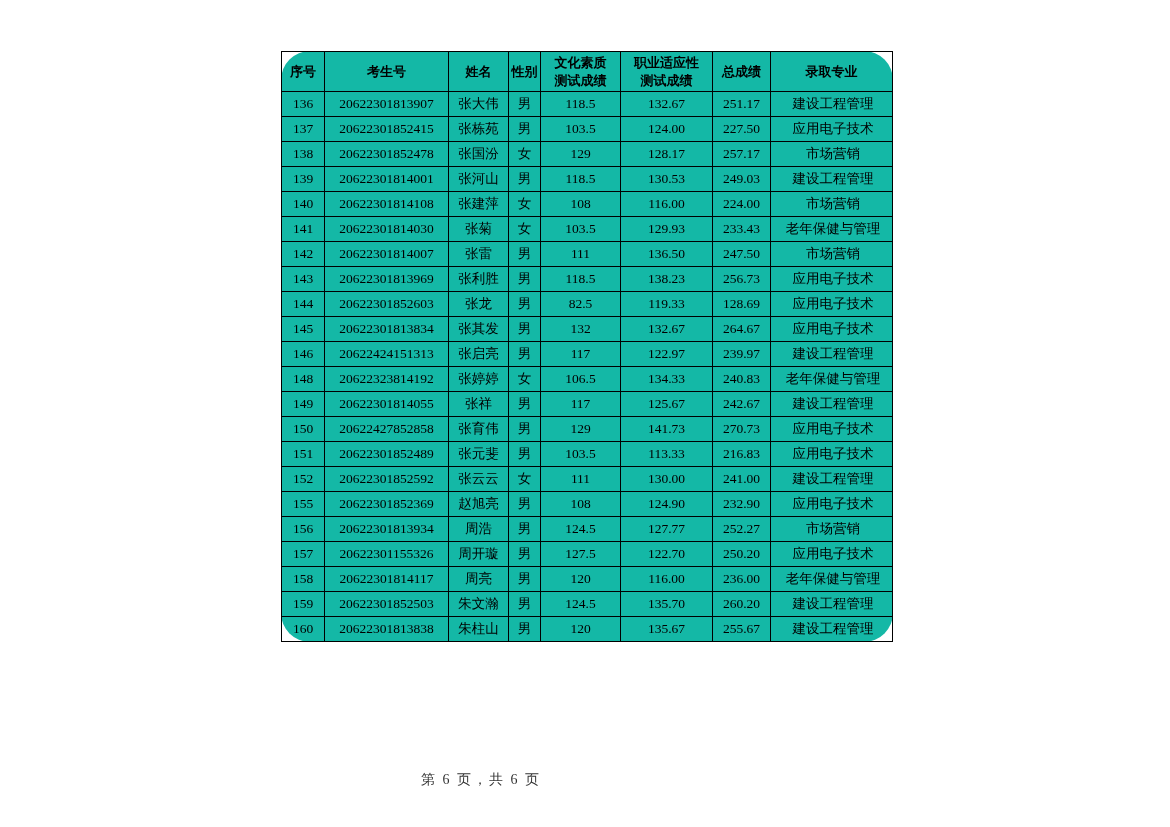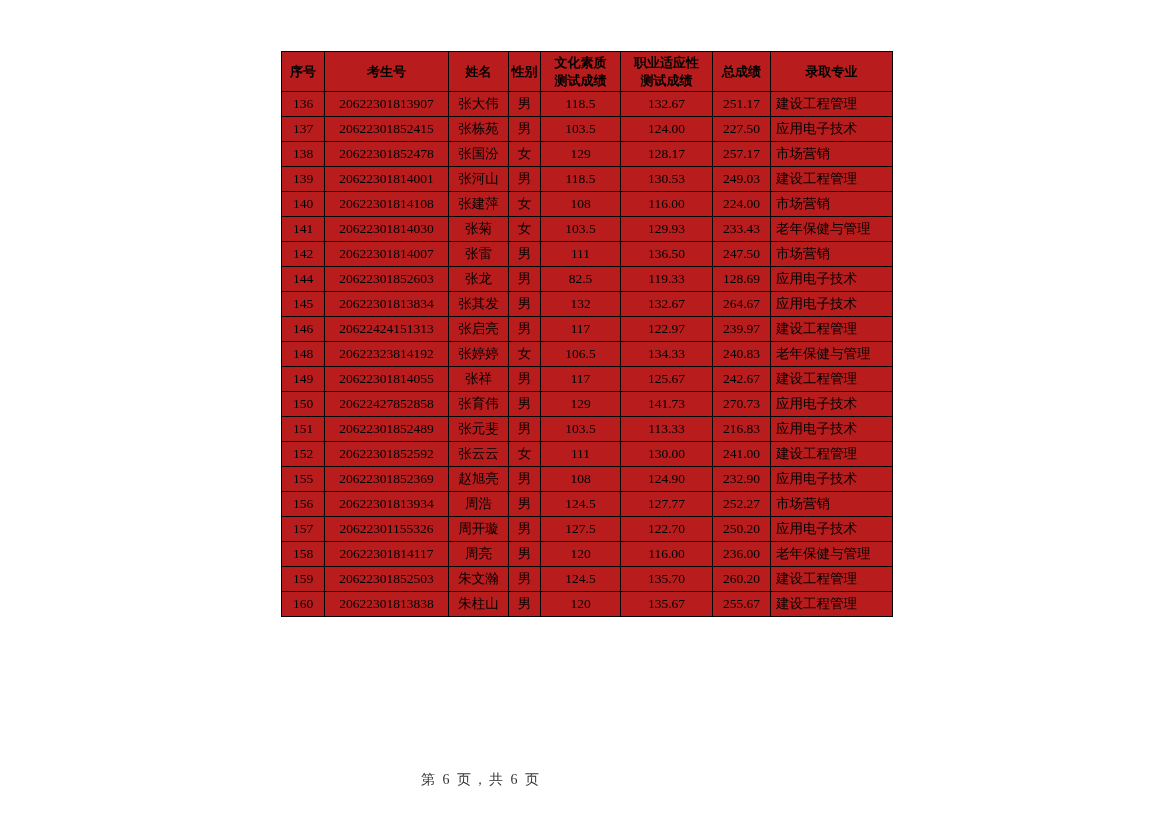--- a/index.html
+++ b/index.html
@@ -16,21 +16,22 @@
   }
   .table-wrap {
     position: absolute;
     left: 281px;
     top: 51px;
   }
   table {
     border-collapse: collapse;
     table-layout: fixed;
     width: 611px;
-    background: #b91c1c;
+    background: #14b8a6;
+    border-radius: 29px;
   }
   th, td {
     border: 1px solid #000000;
     overflow: hidden;
     white-space: nowrap;
   }
   th {
     height: 39px;
     font-family: "Liberation Sans", "DejaVu Sans", sans-serif;
     font-weight: bold;
@@ -40,21 +41,21 @@
     white-space: pre-line;
     padding: 0;
   }
   td {
     height: 24px;
     font-size: 13.5px;
     text-align: center;
     padding: 0 2px;
   }
   td.left {
-    text-align: left;
+    text-align: center;
     padding-left: 5px;
   }
   col.c-serial    { width: 43px; }
   col.c-candidate { width: 124px; }
   col.c-name      { width: 60px; }
   col.c-gender    { width: 32px; }
   col.c-culture   { width: 80px; }
   col.c-aptitude  { width: 92px; }
   col.c-total     { width: 58px; }
   col.c-major     { width: 122px; }
@@ -163,20 +164,30 @@
           <td>142</td>
           <td>20622301814007</td>
           <td>张雷</td>
           <td>男</td>
           <td>111</td>
           <td>136.50</td>
           <td>247.50</td>
           <td class="left">市场营销</td>
         </tr>
         <tr>
+          <td>143</td>
+          <td>20622301813969</td>
+          <td>张利胜</td>
+          <td>男</td>
+          <td>118.5</td>
+          <td>138.23</td>
+          <td>256.73</td>
+          <td class="left">应用电子技术</td>
+        </tr>
+        <tr>
           <td>144</td>
           <td>20622301852603</td>
           <td>张龙</td>
           <td>男</td>
           <td>82.5</td>
           <td>119.33</td>
           <td>128.69</td>
           <td class="left">应用电子技术</td>
         </tr>
         <tr>

